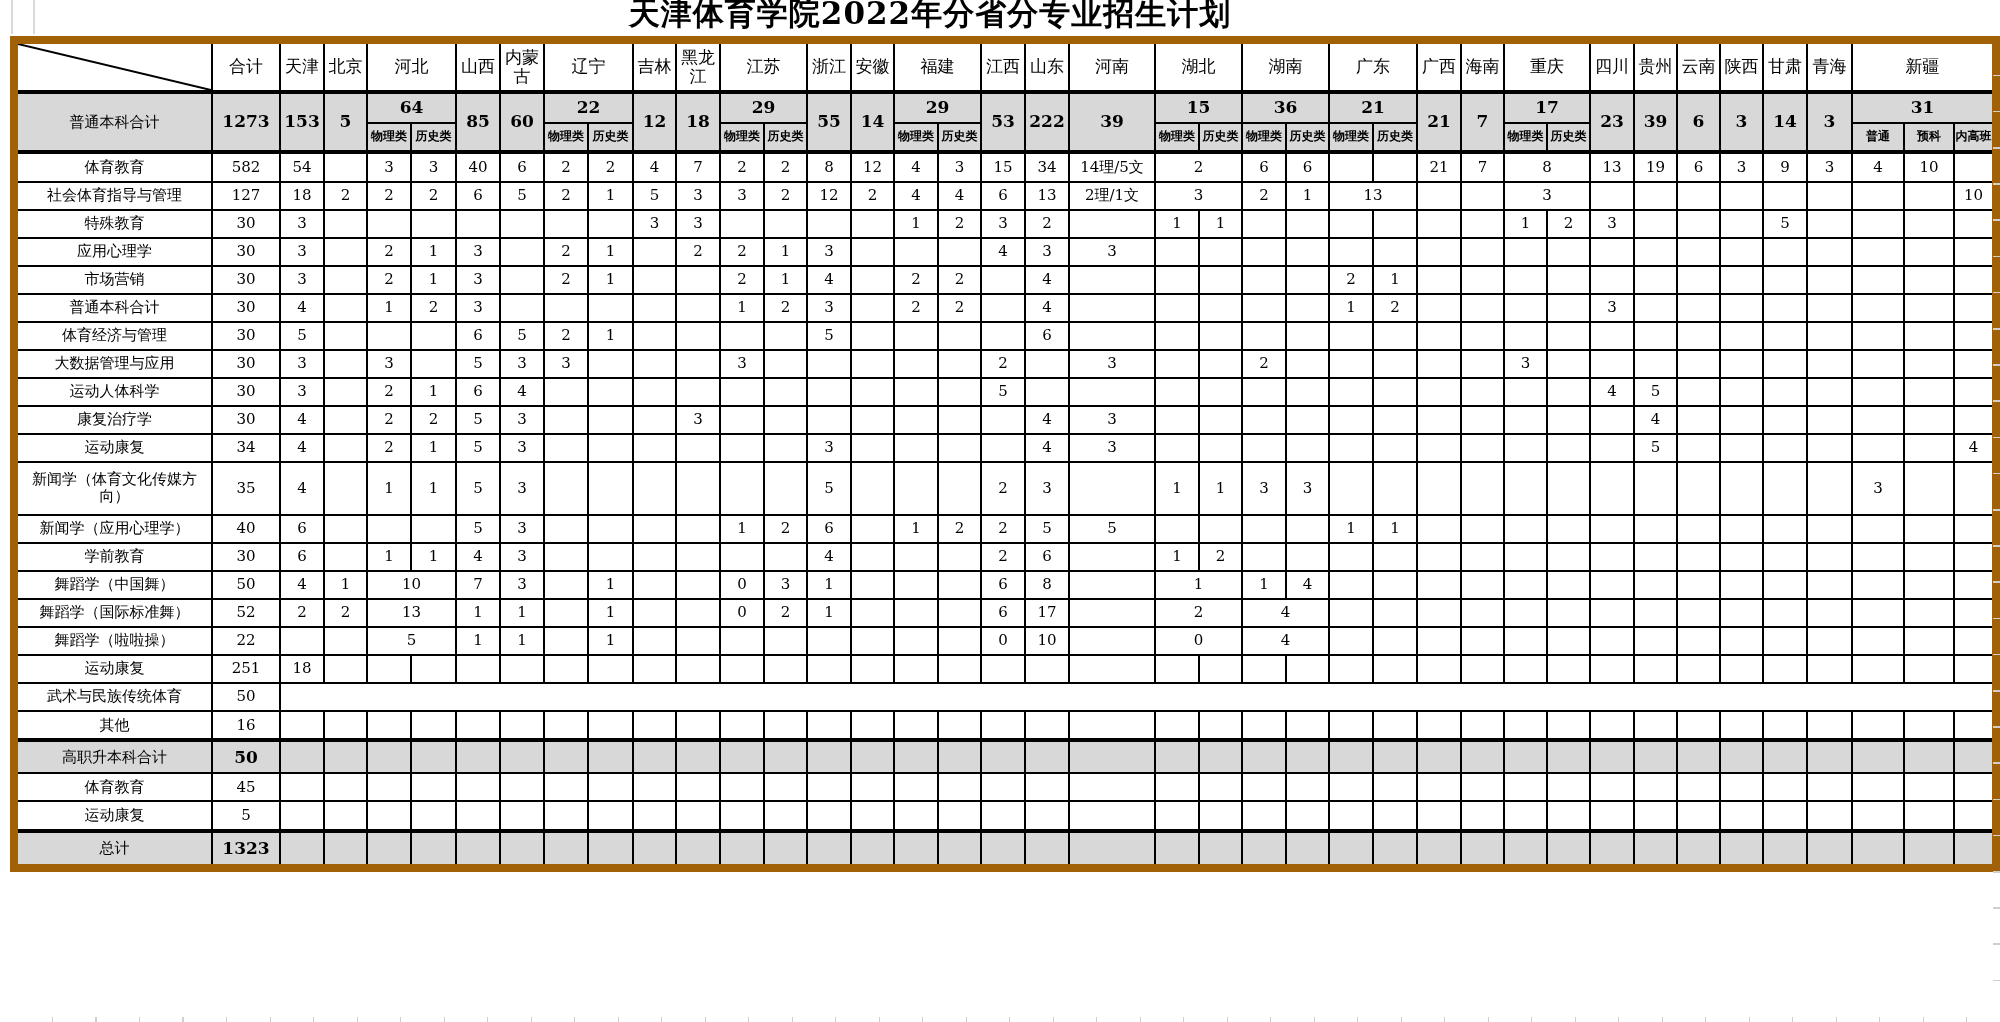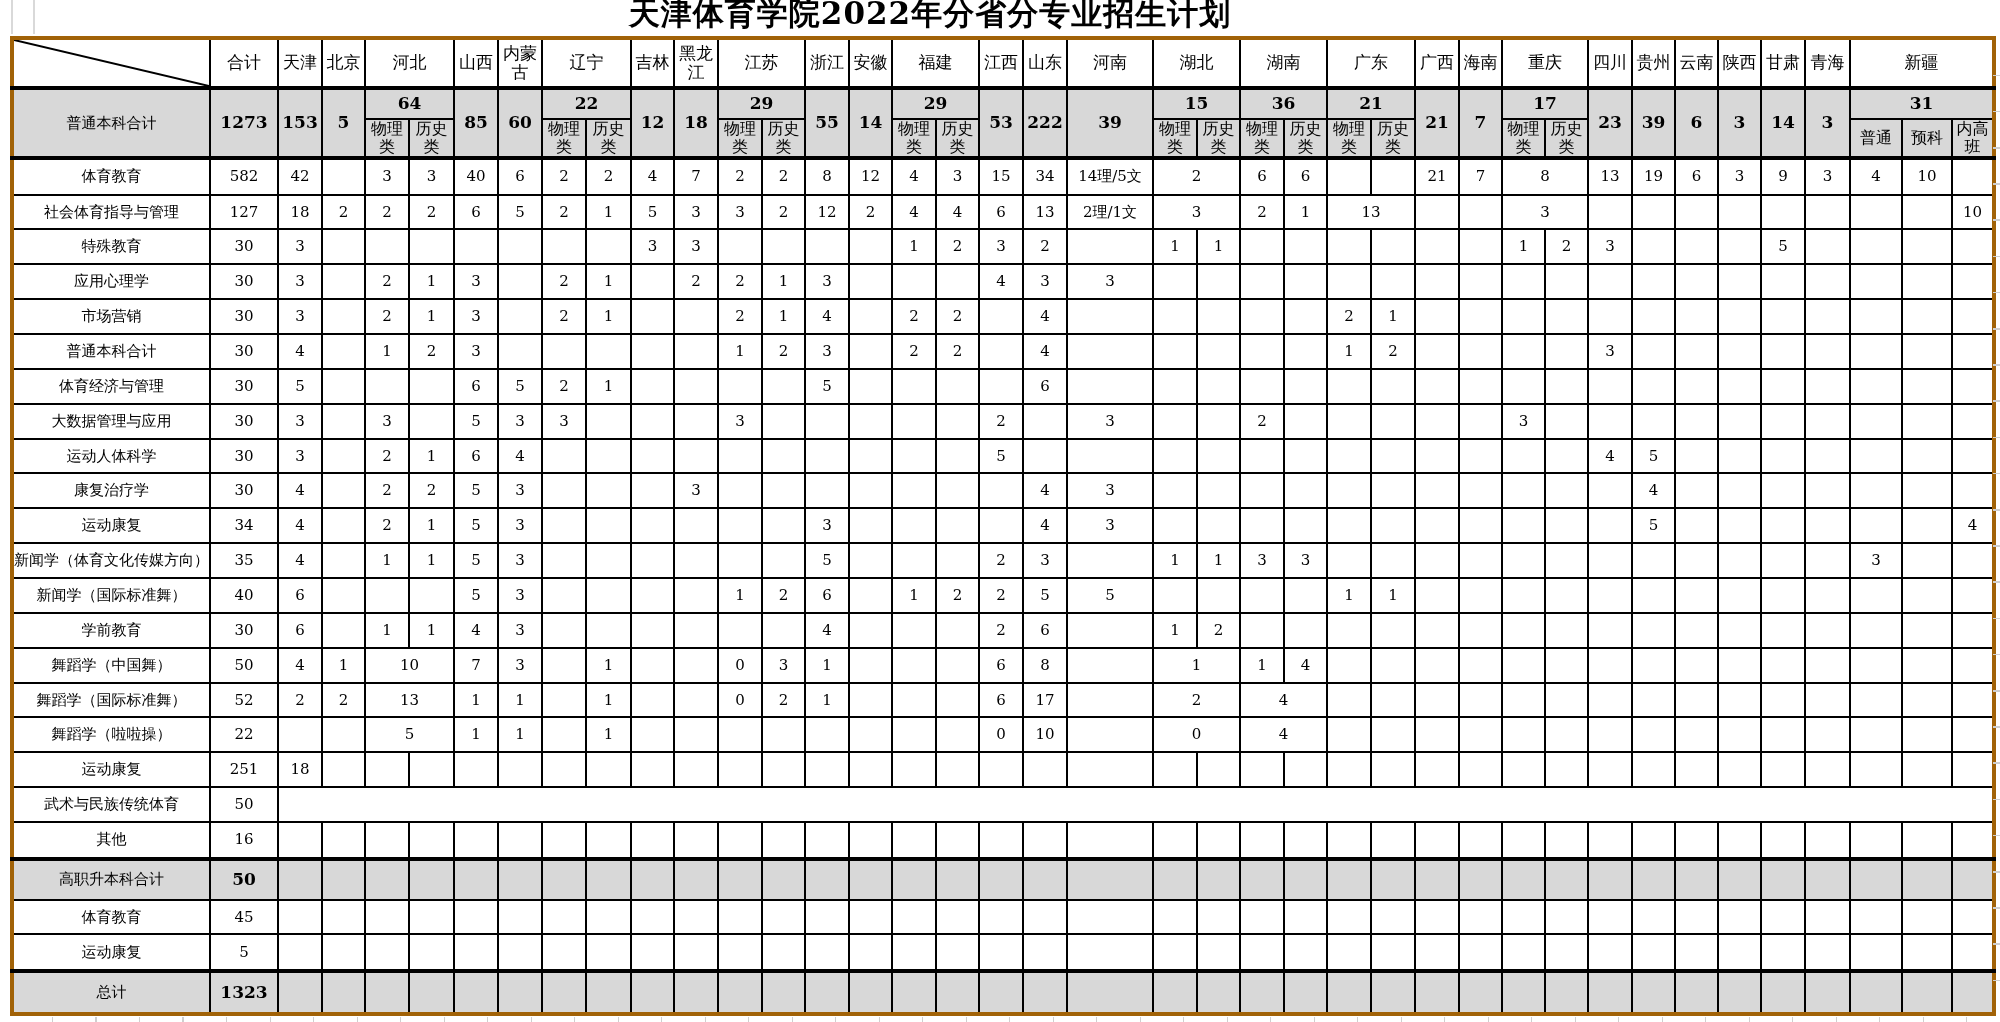--- a/index.html
+++ b/index.html
@@ -1,28 +1,28 @@
 <!DOCTYPE html>
 <html><head>
 <meta charset="utf-8">
 <style>
   html,body{margin:0;padding:0;}
   body{width:2000px;height:1022px;background:#fff;position:relative;overflow:hidden;
        font-family:"DejaVu Serif","Liberation Serif",serif;color:#000;}
   .title{position:absolute;top:-7px;left:0;width:1860px;text-align:center;
          font-size:31px;font-weight:700;letter-spacing:1px;white-space:nowrap;}
   table{position:absolute;left:10px;top:36px;border-collapse:collapse;table-layout:fixed;
-        height:980px;border:4px solid #a16207;}
+        height:836px;border:8px solid #a16207;}
   th,td{border:2px solid #000;padding:0;text-align:center;vertical-align:middle;
         font-weight:400;overflow:hidden;line-height:1.12;}
   tr.hA th{height:46px;font-size:17px;background:#fff;}
   tr.b1 td,tr.b1 th{border-top-width:4px;}
   tr.b1 .rs2{height:54px;}
   tr.b1 td.sv{height:28px;}
-  tr.b2 th{height:26px;font-size:16px;font-weight:400;}
+  tr.b2 th{height:26px;font-size:12px;font-weight:700;}
   tr.first td,tr.first th{border-top-width:4px;}
   tr.thick td,tr.thick th{border-top-width:4px;}
   td{font-size:15px;}
   th.lbl{font-size:15px;font-weight:400;}
   .b{font-weight:700;}
   .sv{font-size:17px;font-weight:700;}
   .gband{background:#d8d8d8;}
   th.corner{position:relative;background:#fff;}
   th.corner svg{position:absolute;left:0;top:0;width:100%;height:100%;display:block;}
   .hint-right{position:absolute;left:1993px;top:40px;width:7px;height:976px;
@@ -166,21 +166,21 @@
         <th class="gband">历史类</th>
         <th class="gband">物理类</th>
         <th class="gband">历史类</th>
         <th class="gband">普通</th>
         <th class="gband">预科</th>
         <th class="gband">内高班</th>
       </tr>
       <tr class="first">
         <th class="lbl">体育教育</th>
         <td>582</td>
-        <td>42</td>
+        <td>54</td>
         <td></td>
         <td>3</td>
         <td>3</td>
         <td>40</td>
         <td>6</td>
         <td>2</td>
         <td>2</td>
         <td>4</td>
         <td>7</td>
         <td>2</td>
@@ -663,21 +663,21 @@
         <td></td>
         <td></td>
         <td></td>
         <td></td>
         <td></td>
         <td>3</td>
         <td></td>
         <td></td>
       </tr>
       <tr>
-        <th class="lbl">新闻学（国际标准舞）</th>
+        <th class="lbl">新闻学（应用心理学）</th>
         <td>40</td>
         <td>6</td>
         <td></td>
         <td></td>
         <td></td>
         <td>5</td>
         <td>3</td>
         <td></td>
         <td></td>
         <td></td>

